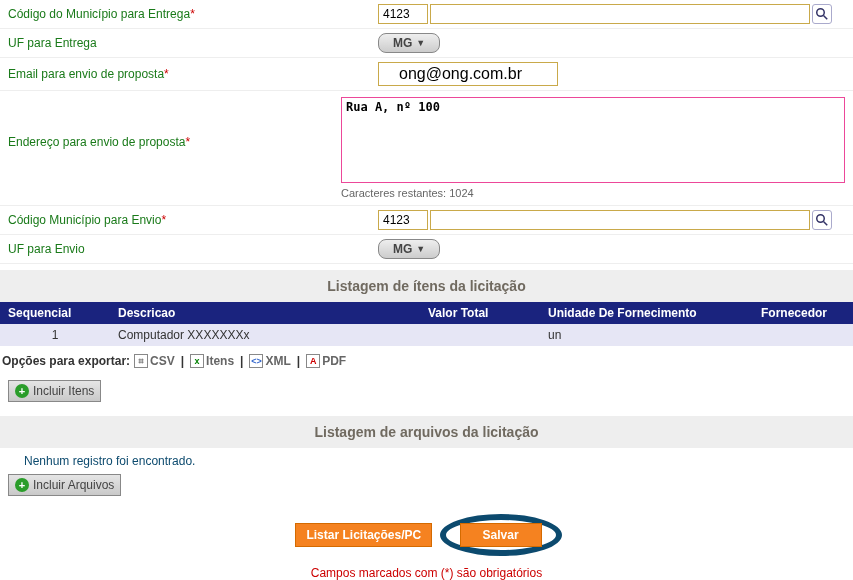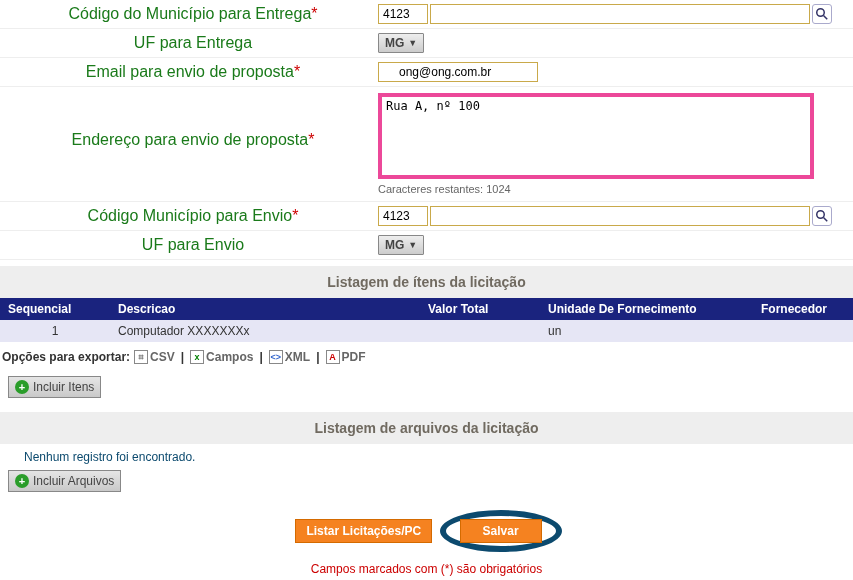--- a/index.html
+++ b/index.html
@@ -1,29 +1,29 @@
 <!DOCTYPE html>
 <html><head>
   <meta charset="utf-8">
   <style>
     * { box-sizing: border-box; margin: 0; padding: 0; }
     body { font-family: Arial, Verdana, sans-serif; font-size: 12px; color: #333; background: #fff; }
     .container { width: 853px; }
     .form-row { display: flex; align-items: center; border-bottom: 1px solid #eee; padding: 4px 8px; min-height: 28px; }
     .form-row.tall { align-items: flex-start; padding-top: 6px; padding-bottom: 6px; }
-    .form-label { width: 370px; color: #1a7a1a; font-size: 16px; text-align: center; }
+    .form-label { width: 370px; color: #1a7a1a; font-size: 12px; }
     .form-label .req { color: #c00; }
     .form-control-area { flex: 1; display:flex; align-items:flex-start; gap:2px; flex-wrap:wrap; }
     input[type=text].short { width: 50px; border:1px solid #c9a94a; padding:2px 4px; font-size:12px; }
     input[type=text].long { width: 380px; border:1px solid #c9a94a; padding:2px 4px; font-size:12px; }
-    input[type=text].med { width: 160px; border:1px solid #c9a94a; padding:2px 20px; font-size:12px; }
-    textarea.addr { width: 436px; height: 86px; border:4px solid #ec4899; padding:2px 4px; font-family: monospace; font-size:12px; resize:none; }
+    input[type=text].med { width: 180px; border:1px solid #c9a94a; padding:2px 20px; font-size:16px; }
+    textarea.addr { width: 504px; height: 86px; border:1px solid #ec4899; padding:2px 4px; font-family: monospace; font-size:12px; resize:none;font-weight:bold; }
     .char-left { font-size:11px; color:#666; margin-top:2px; width:100%; }
     .search-btn { width:20px; height:20px; background:#fff; border:1px solid #aac; border-radius:3px; display:inline-flex; align-items:center; justify-content:center; cursor:pointer; }
-    .uf-btn { background: linear-gradient(#eee,#ccc); border:1px solid #888; border-radius:1px; padding:2px 6px; display:inline-flex; align-items:center; gap:4px; font-weight:bold; color:#444; cursor:pointer; }
+    .uf-btn { background: linear-gradient(#eee,#ccc); border:1px solid #888; border-radius:8px; padding:2px 14px; display:inline-flex; align-items:center; gap:4px; font-weight:bold; color:#444; cursor:pointer; }
     .uf-btn .tri { font-size:9px; }
     .section-header { background:#eee; padding:8px 10px; color:#706a60; font-weight:bold; font-size:14px; margin-top:6px;text-align:center; }
     table.data { width:100%; border-collapse: collapse; }
     table.data thead th { background:#1a237e; color:#fff; font-size:12px; font-weight:bold; text-align:left; padding:4px 8px; }
     table.data tbody td { background:#e6e6f5; padding:4px 8px; font-size:12px; color:#333; }
     .export-row { padding:8px 2px; font-size:12px; font-weight:bold; color:#333; display:flex; align-items:center; gap:4px; }
     .export-link { color:#666; font-weight:bold; cursor:pointer; display:inline-flex; align-items:center; gap:2px; }
     .sep { color:#333; padding:0 2px; }
     .incl-btn { background: linear-gradient(#e5e5e5,#c9c9c9); border:1px solid #888; padding:3px 6px; display:inline-flex; align-items:center; gap:4px; font-size:12px; color:#444; cursor:pointer; margin:4px 8px 8px 8px; }
     .plus-circle { width:14px; height:14px; border-radius:50%; background:#2a9d2a; color:#fff; display:inline-flex; align-items:center; justify-content:center; font-size:11px; font-weight:bold; }
@@ -141,21 +141,21 @@
 
   <div class="export-row">
     <span>Opções para exportar:</span>
     <span class="export-link">
         <span class="icon-box">⌗</span> 
         <span>CSV</span>
       </span>
     <span class="sep">|</span>
     <span class="export-link">
         <span class="icon-box" style="color:green;">x</span> 
-        <span>Campos</span>
+        <span>Itens</span>
       </span>
     <span class="sep">|</span>
     <span class="export-link">
         <span class="icon-box" style="color:#36c;">&lt;&gt;</span> 
         <span>XML</span>
       </span>
     <span class="sep">|</span>
     <span class="export-link">
         <span class="icon-box" style="color:#c00;">A</span> 
         <span>PDF</span>

